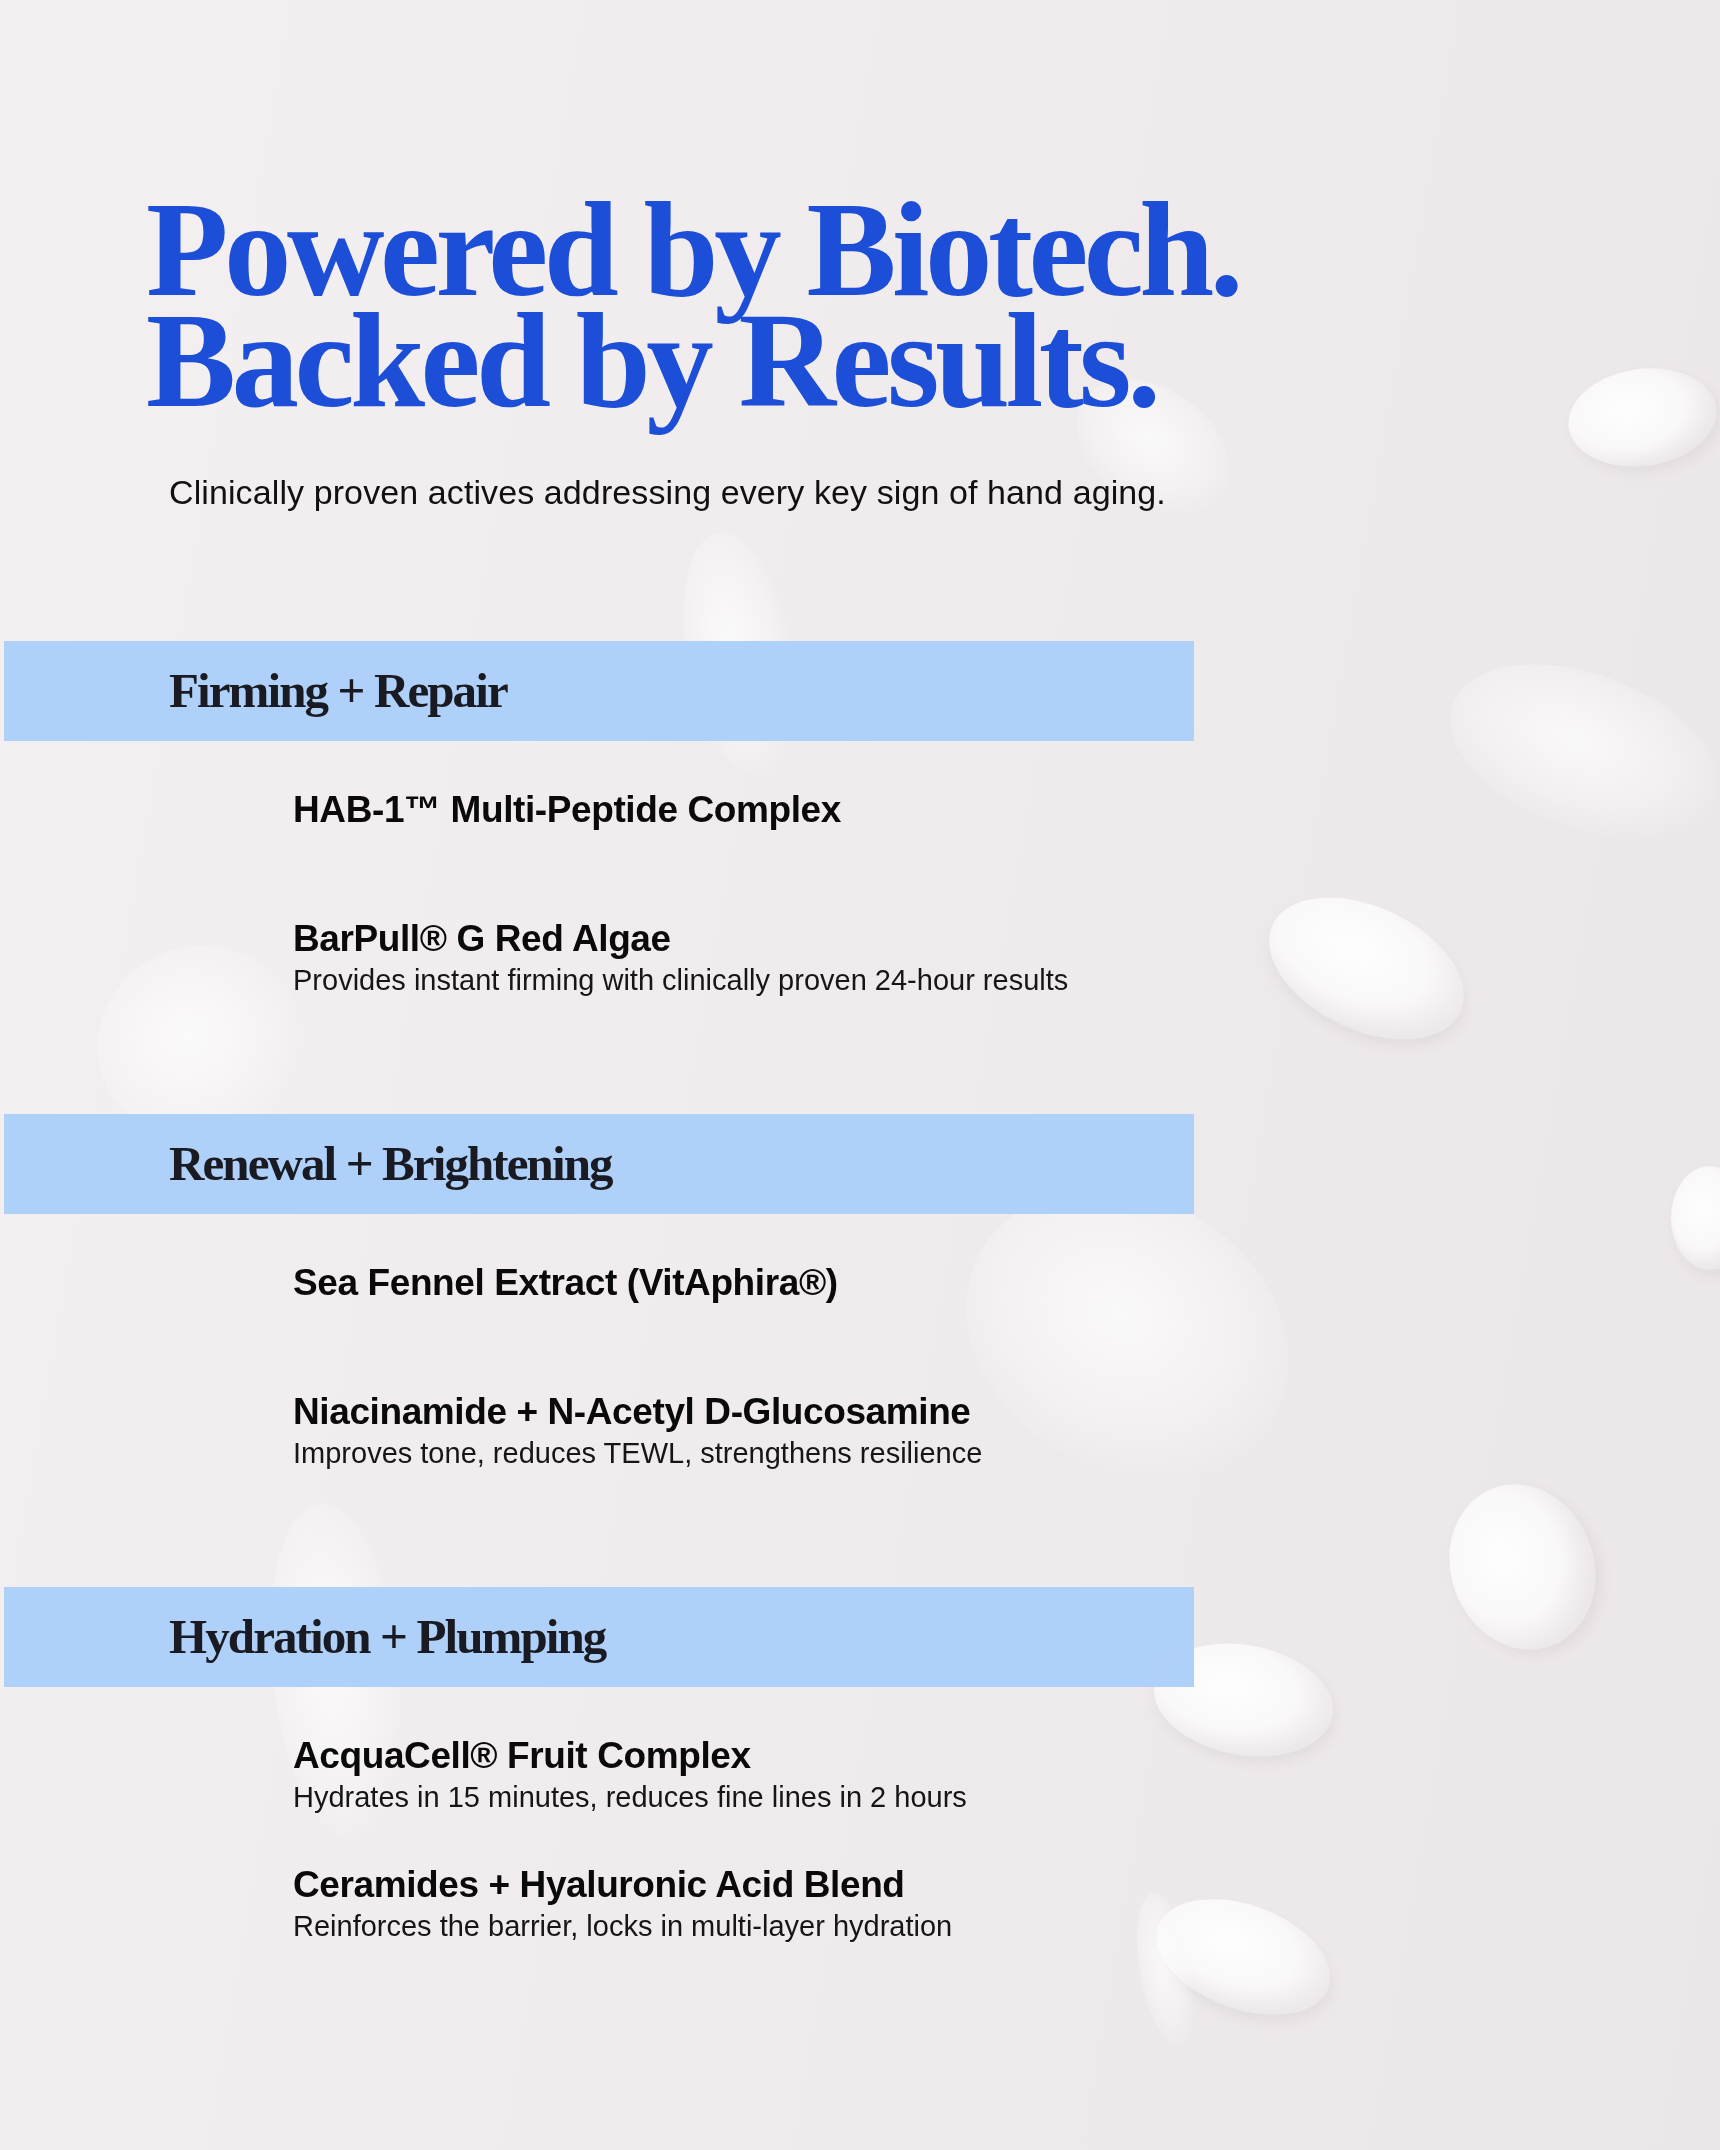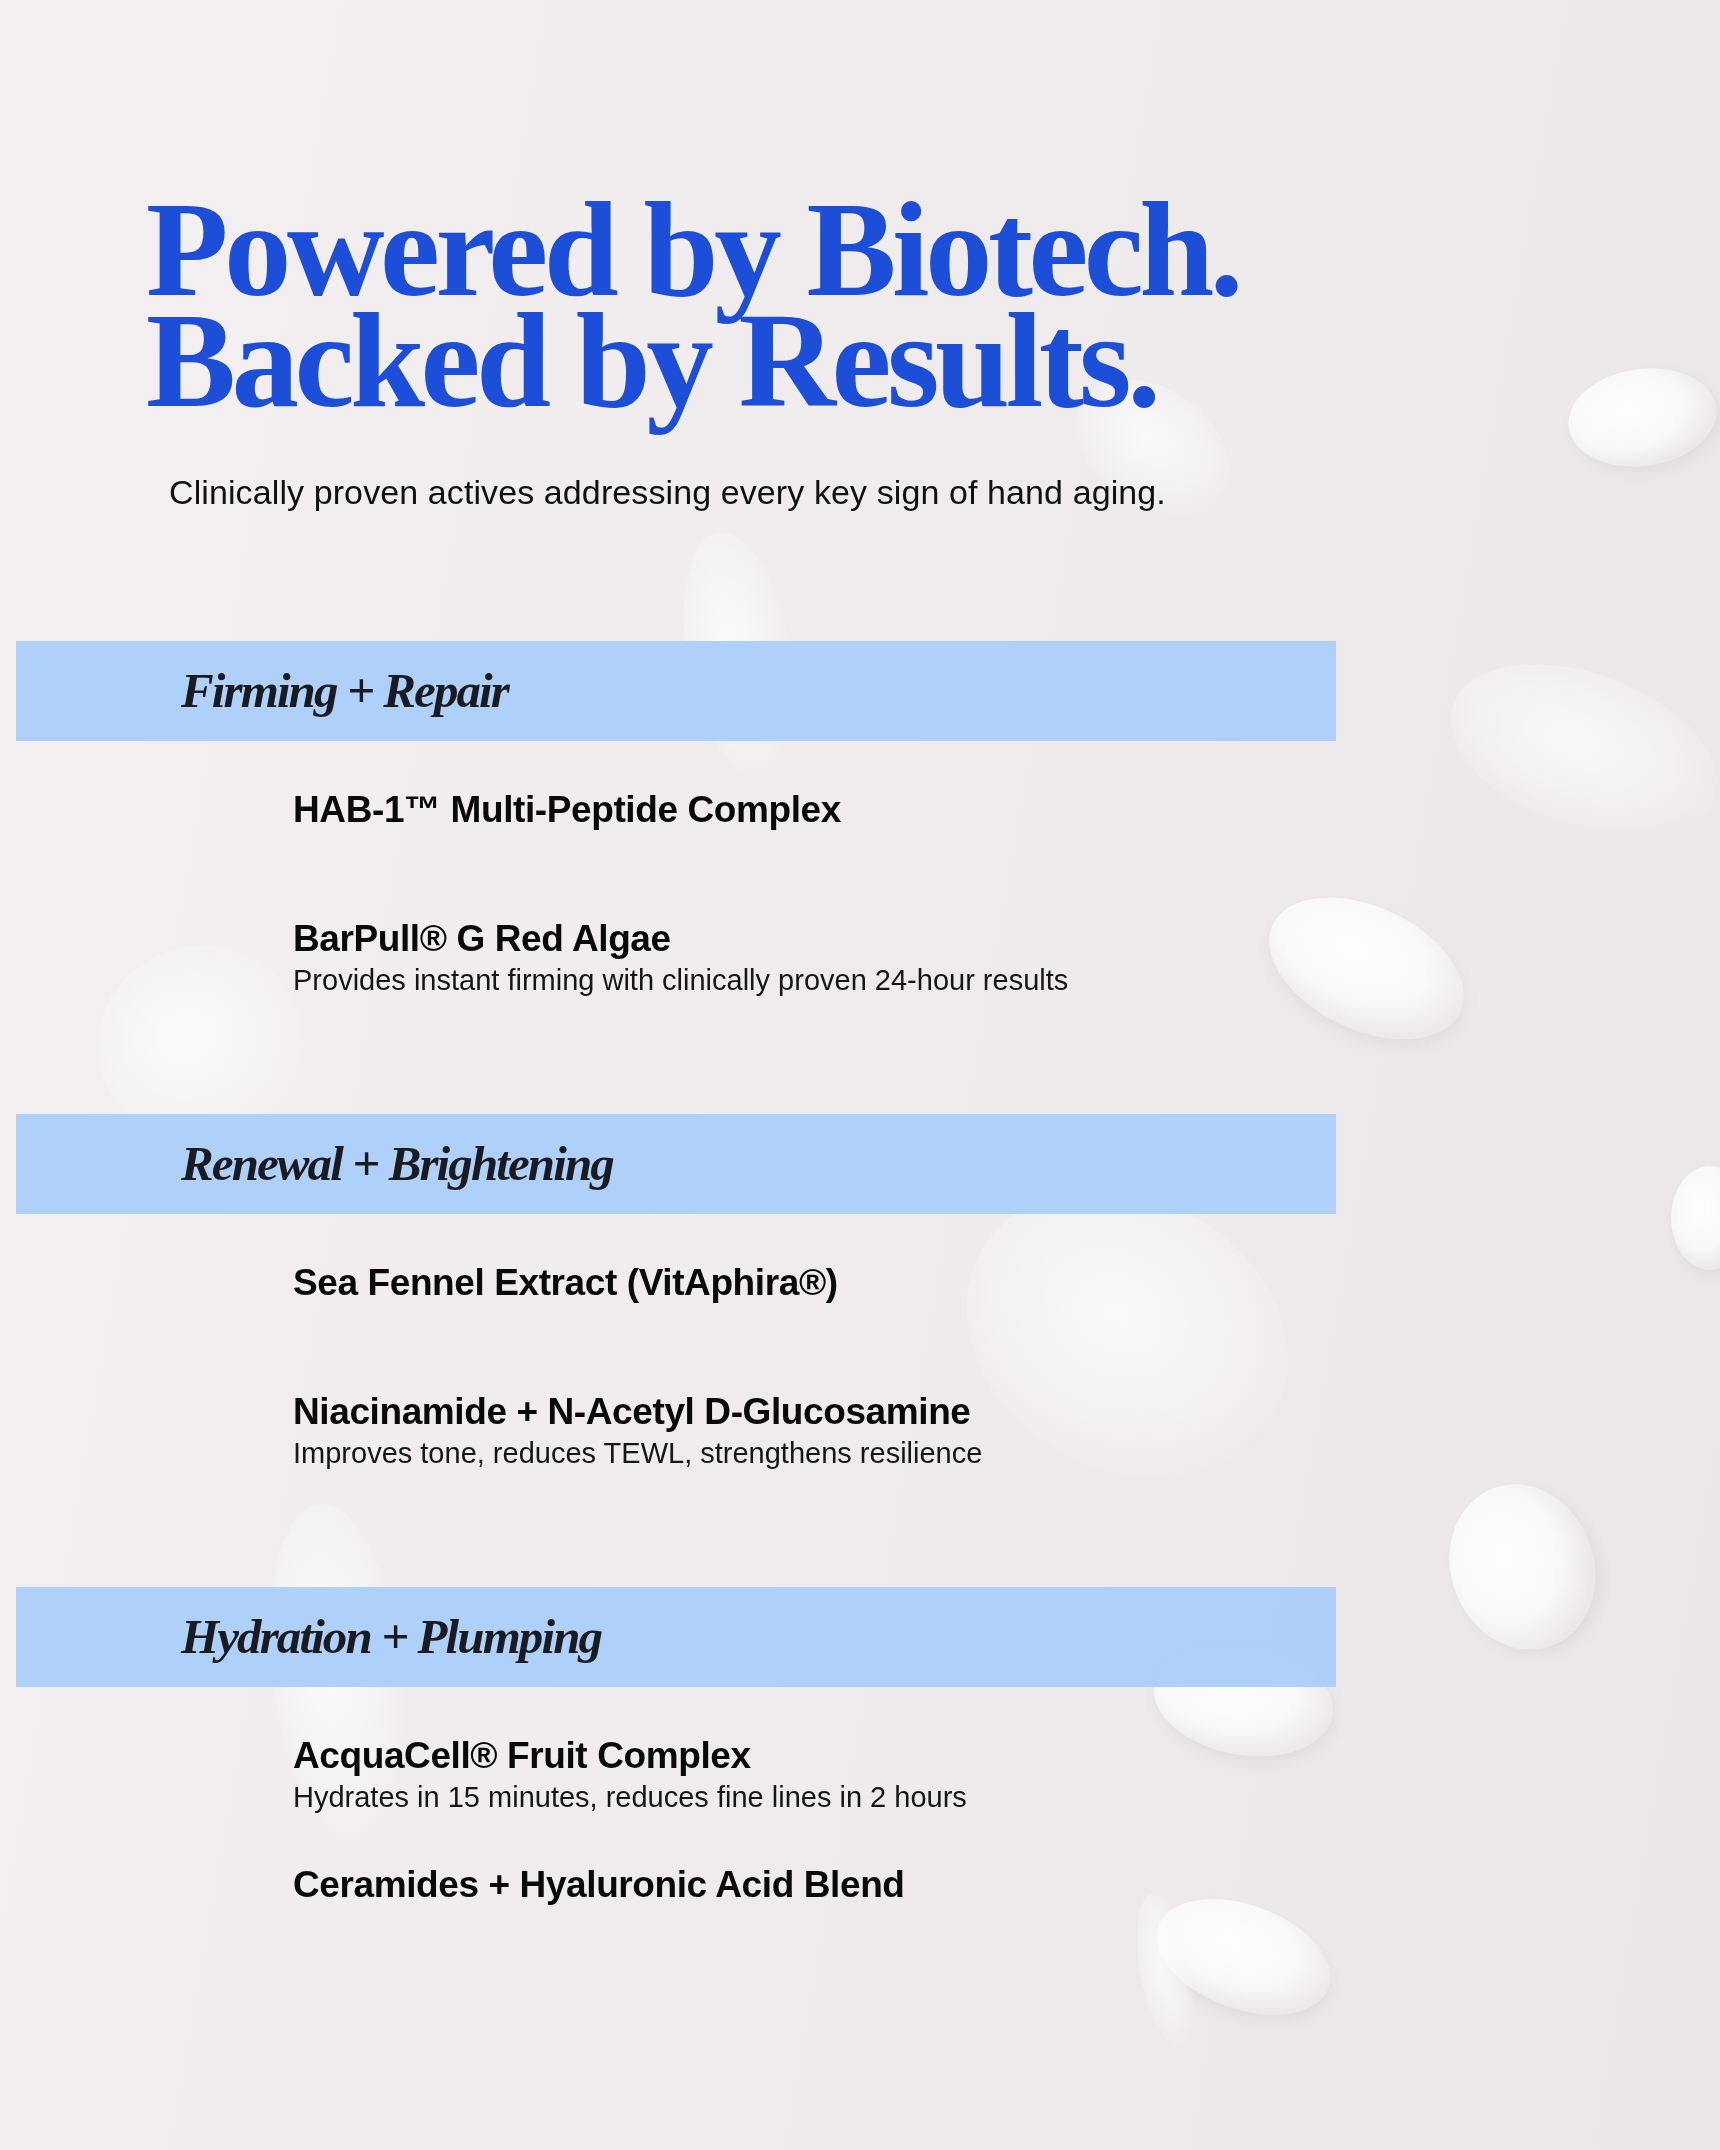--- a/index.html
+++ b/index.html
@@ -20,23 +20,22 @@
     font-family: "Liberation Serif", "DejaVu Serif", serif;
     font-weight: 700; font-size: 135px; line-height: 111px; letter-spacing: -4.5px;
     color: #1d4ed8;
   }
   .headline span { display: block; }
   .subtitle {
     position: absolute; left: 165px; top: 468px; margin: 4px;
     font-size: 34px; line-height: 41px; color: #111; letter-spacing: 0.1px;
   }
   .band {
-    position: absolute; left: 16px; width: 1320px; height: 100px;
+    position: absolute; left: 4px; width: 1190px; height: 100px;
     background: rgba(172, 206, 248, 0.96);
-    font-style: italic;
   }
   .band h2 {
     position: absolute; left: 165px; top: 23px; margin: 0;
     font-family: "Liberation Serif", "DejaVu Serif", serif;
     font-weight: 700; font-size: 49px; line-height: 54px; letter-spacing: -1.9px;
     color: #1a1b22;
   }
   .item { position: absolute; left: 293px; }
   .item .title { display: block; font-weight: 700; font-size: 37px; line-height: 44px; letter-spacing: -0.4px; color: #0a0a0a; }
   .item .desc { display: block; margin-top: 0px; font-size: 29px; line-height: 39px; color: #161616; }
@@ -88,14 +87,15 @@
 
 <div class="band" style="top:1587px;">
   <h2>Hydration + Plumping</h2>
 </div>
 <div class="item" style="top:1734px;">
   <span class="title">AcquaCell® Fruit Complex</span>
   <span class="desc">Hydrates in 15 minutes, reduces fine lines in 2 hours</span>
 </div>
 <div class="item" style="top:1863px;">
   <span class="title">Ceramides + Hyaluronic Acid Blend</span>
+  <span class="desc">Reinforces the barrier, locks in multi-layer hydration</span>
 </div>
 
 
 </body></html>

